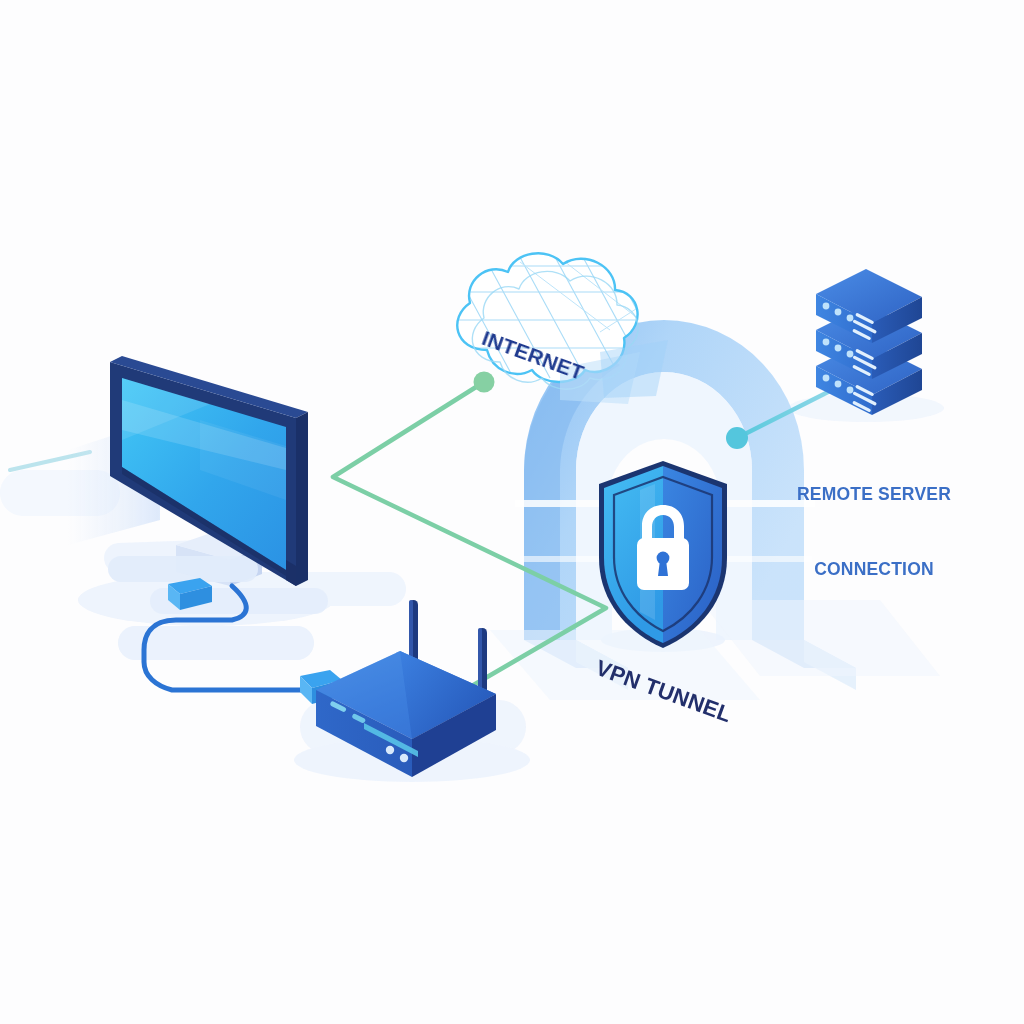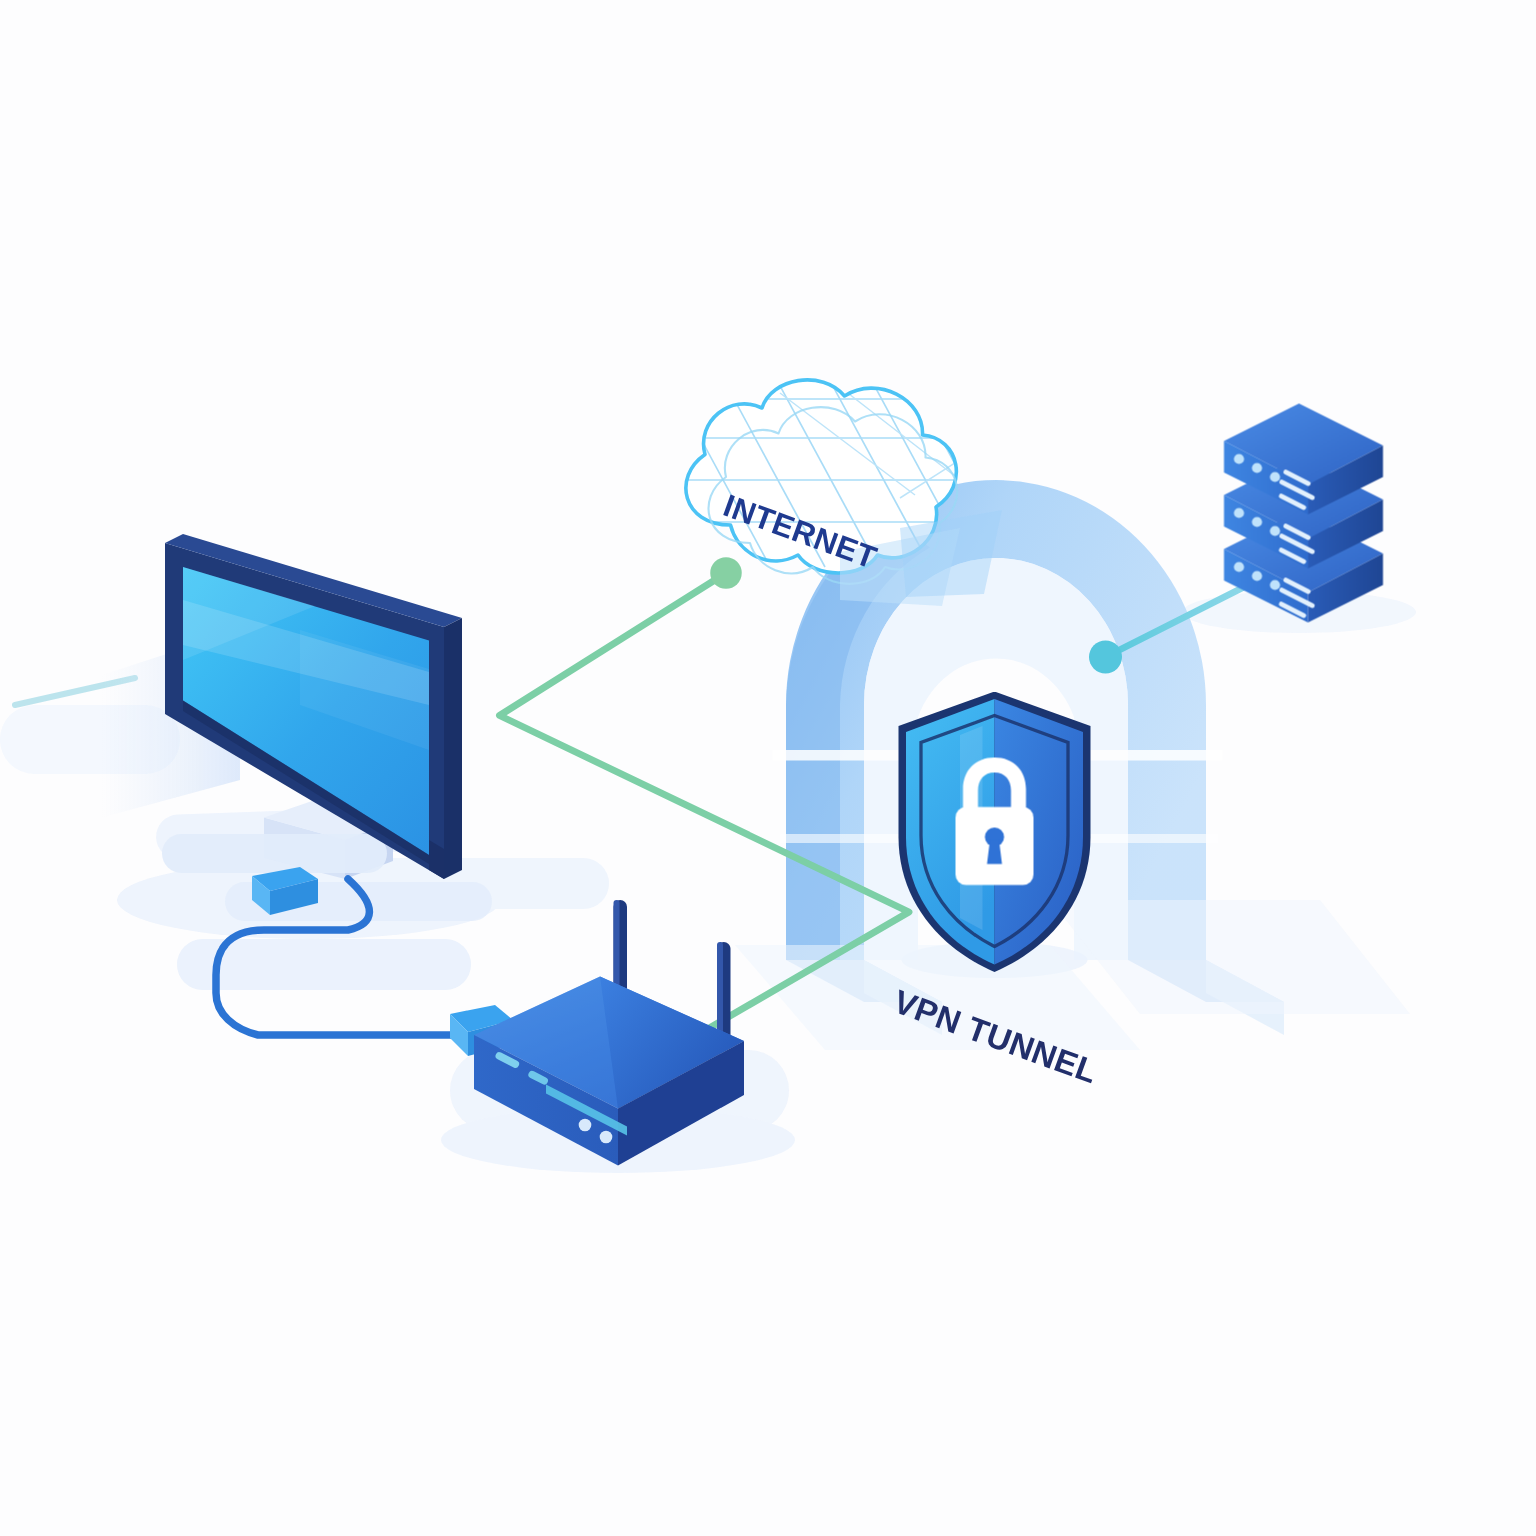--- a/index.html
+++ b/index.html
@@ -368,14 +368,18 @@
         </g>
       </g>
     </g>
 
   </svg>
 
   <div class="lbl" id="label-internet">INTERNET</div>
 
   <div class="lbl" id="label-vpn-tunnel">VPN TUNNEL</div>
 
+  <div class="lbl" id="label-remote-server">
+    <div>REMOTE SERVER</div>
+    <div>CONNECTION</div>
+  </div>
 
 </div>
 
 </body></html>

